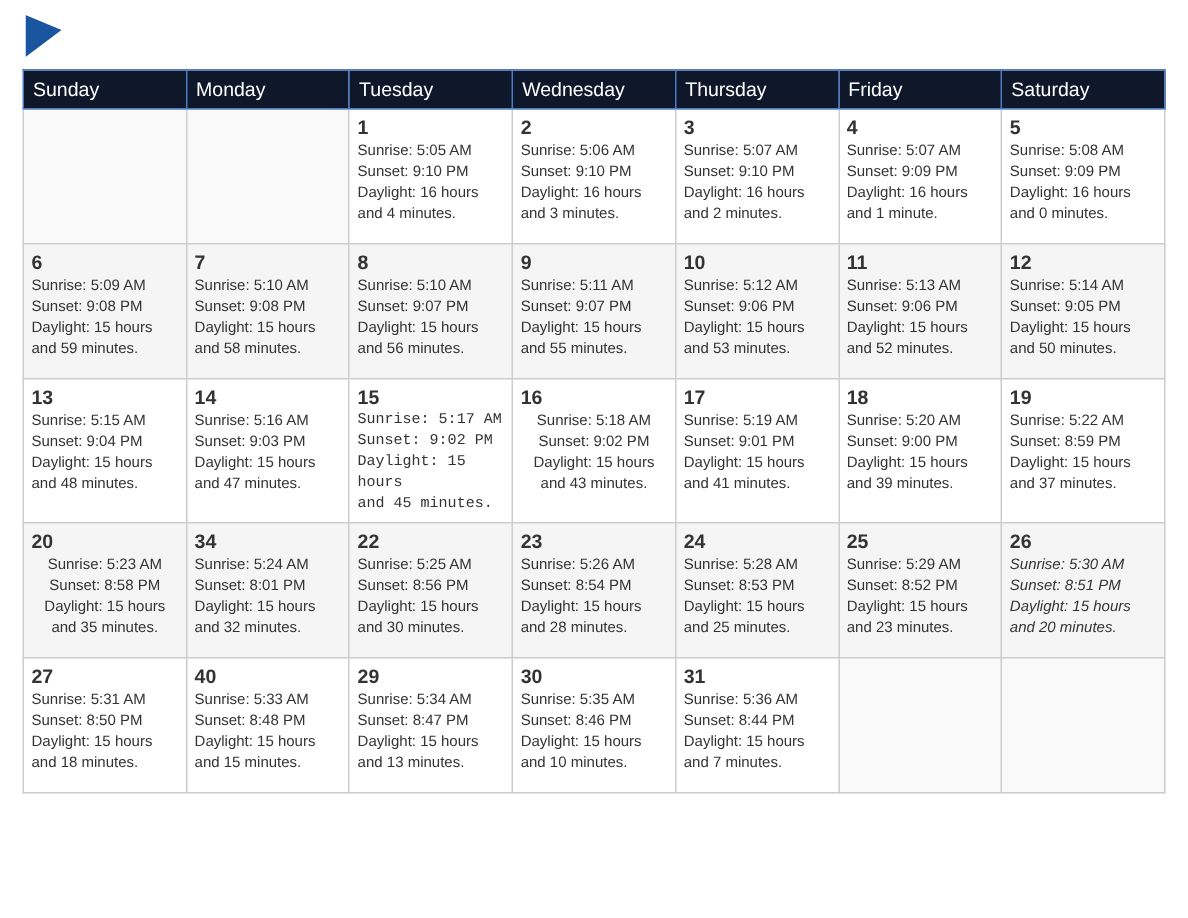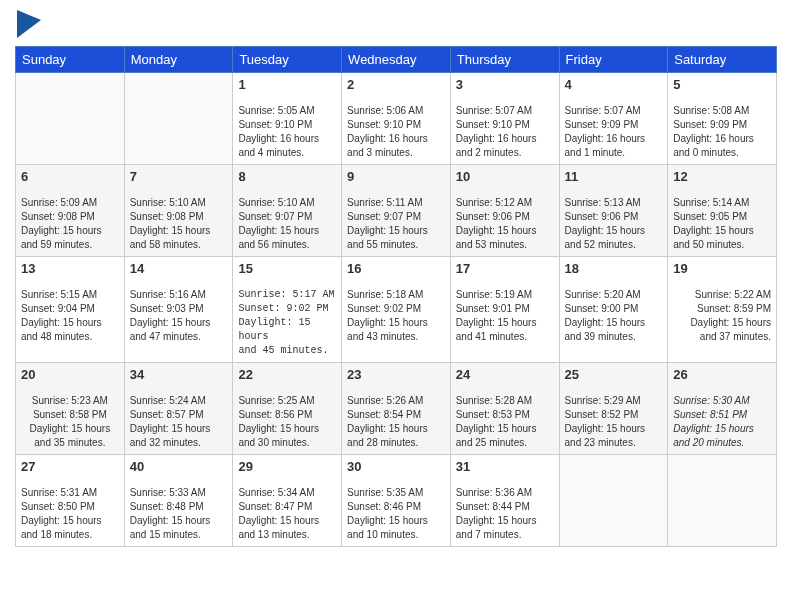--- a/index.html
+++ b/index.html
@@ -8,25 +8,25 @@
     .header { display: flex; justify-content: space-between; align-items: flex-start; margin-bottom: 8px; }
     .logo { display: flex; align-items: center; }
     .logo-text { display: flex; flex-direction: column; line-height: 1.1; }
     .logo-general { font-size: 16px; font-weight: bold; color: #333; }
     .logo-blue { font-size: 16px; font-weight: bold; color: #1a56a0; }
     .logo-icon { width: 24px; height: 28px; margin-left: 2px; }
     .title-block { text-align: right; }
     .month-year { font-size: 36px; color: #333; font-weight: normal; }
     .location { font-size: 14px; color: #555; }
     .calendar { width: 100%; border-collapse: collapse; border: 1px solid #ccc; }
-    .calendar th { background: #1d4ed8; color: #fff; text-align: left; padding: 5px 6px; font-size: 13px; font-weight: normal; border: 1px solid #4a7bc4; }
+    .calendar th { background: #0f172a; color: #fff; text-align: left; padding: 5px 6px; font-size: 13px; font-weight: normal; border: 1px solid #4a7bc4; }
     .calendar td { vertical-align: top; border: 1px solid #ccc; padding: 4px 5px; width: calc(100%/7); min-height: 80px; background: #fff; }
     .calendar tr:nth-child(even) td { background: #f5f5f5; }
     .day-num { font-size: 13px; font-weight: bold; color: #333; display: block; margin-bottom: 2px; }
-    .day-info { font-size: 10px; color: #333; line-height: 1.4; margin-top: 12px; }
+    .day-info { font-size: 10px; color: #333; line-height: 1.4; }
     .empty { background: #f9f9f9 !important; }
     .calendar tbody tr td { height: 90px; }
   </style>
 </head>
 <body>
 
 <div class="page">
   <div class="header">
     <div class="logo">
       <div class="logo-text">
@@ -163,59 +163,59 @@
           </td>
           <td>
             <span class="day-num">15</span>
             <div class="day-info" style="white-space: pre-line; font-family: Liberation Mono, monospace;">Sunrise: 5:17 AM
 Sunset: 9:02 PM
 Daylight: 15 hours
 and 45 minutes.</div>
           </td>
           <td>
             <span class="day-num">16</span>
-            <div class="day-info" style="white-space: pre-line;">Sunrise: 5:18 AM
+            <div class="day-info" style="white-space: pre-line; text-align: center;">Sunrise: 5:18 AM
 Sunset: 9:02 PM
 Daylight: 15 hours
 and 43 minutes.</div>
           </td>
           <td>
             <span class="day-num">17</span>
             <div class="day-info" style="white-space: pre-line;">Sunrise: 5:19 AM
 Sunset: 9:01 PM
 Daylight: 15 hours
 and 41 minutes.</div>
           </td>
           <td>
             <span class="day-num">18</span>
             <div class="day-info" style="white-space: pre-line;">Sunrise: 5:20 AM
 Sunset: 9:00 PM
 Daylight: 15 hours
 and 39 minutes.</div>
           </td>
           <td>
             <span class="day-num">19</span>
-            <div class="day-info" style="white-space: pre-line; text-align: right;">Sunrise: 5:22 AM
+            <div class="day-info" style="white-space: pre-line;">Sunrise: 5:22 AM
 Sunset: 8:59 PM
 Daylight: 15 hours
 and 37 minutes.</div>
           </td>
         </tr>
         <tr>
           <td>
             <span class="day-num">20</span>
             <div class="day-info" style="white-space: pre-line; text-align: center;">Sunrise: 5:23 AM
 Sunset: 8:58 PM
 Daylight: 15 hours
 and 35 minutes.</div>
           </td>
           <td>
             <span class="day-num">34</span>
             <div class="day-info" style="white-space: pre-line;">Sunrise: 5:24 AM
-Sunset: 8:57 PM
+Sunset: 8:01 PM
 Daylight: 15 hours
 and 32 minutes.</div>
           </td>
           <td>
             <span class="day-num">22</span>
             <div class="day-info" style="white-space: pre-line;">Sunrise: 5:25 AM
 Sunset: 8:56 PM
 Daylight: 15 hours
 and 30 minutes.</div>
           </td>

